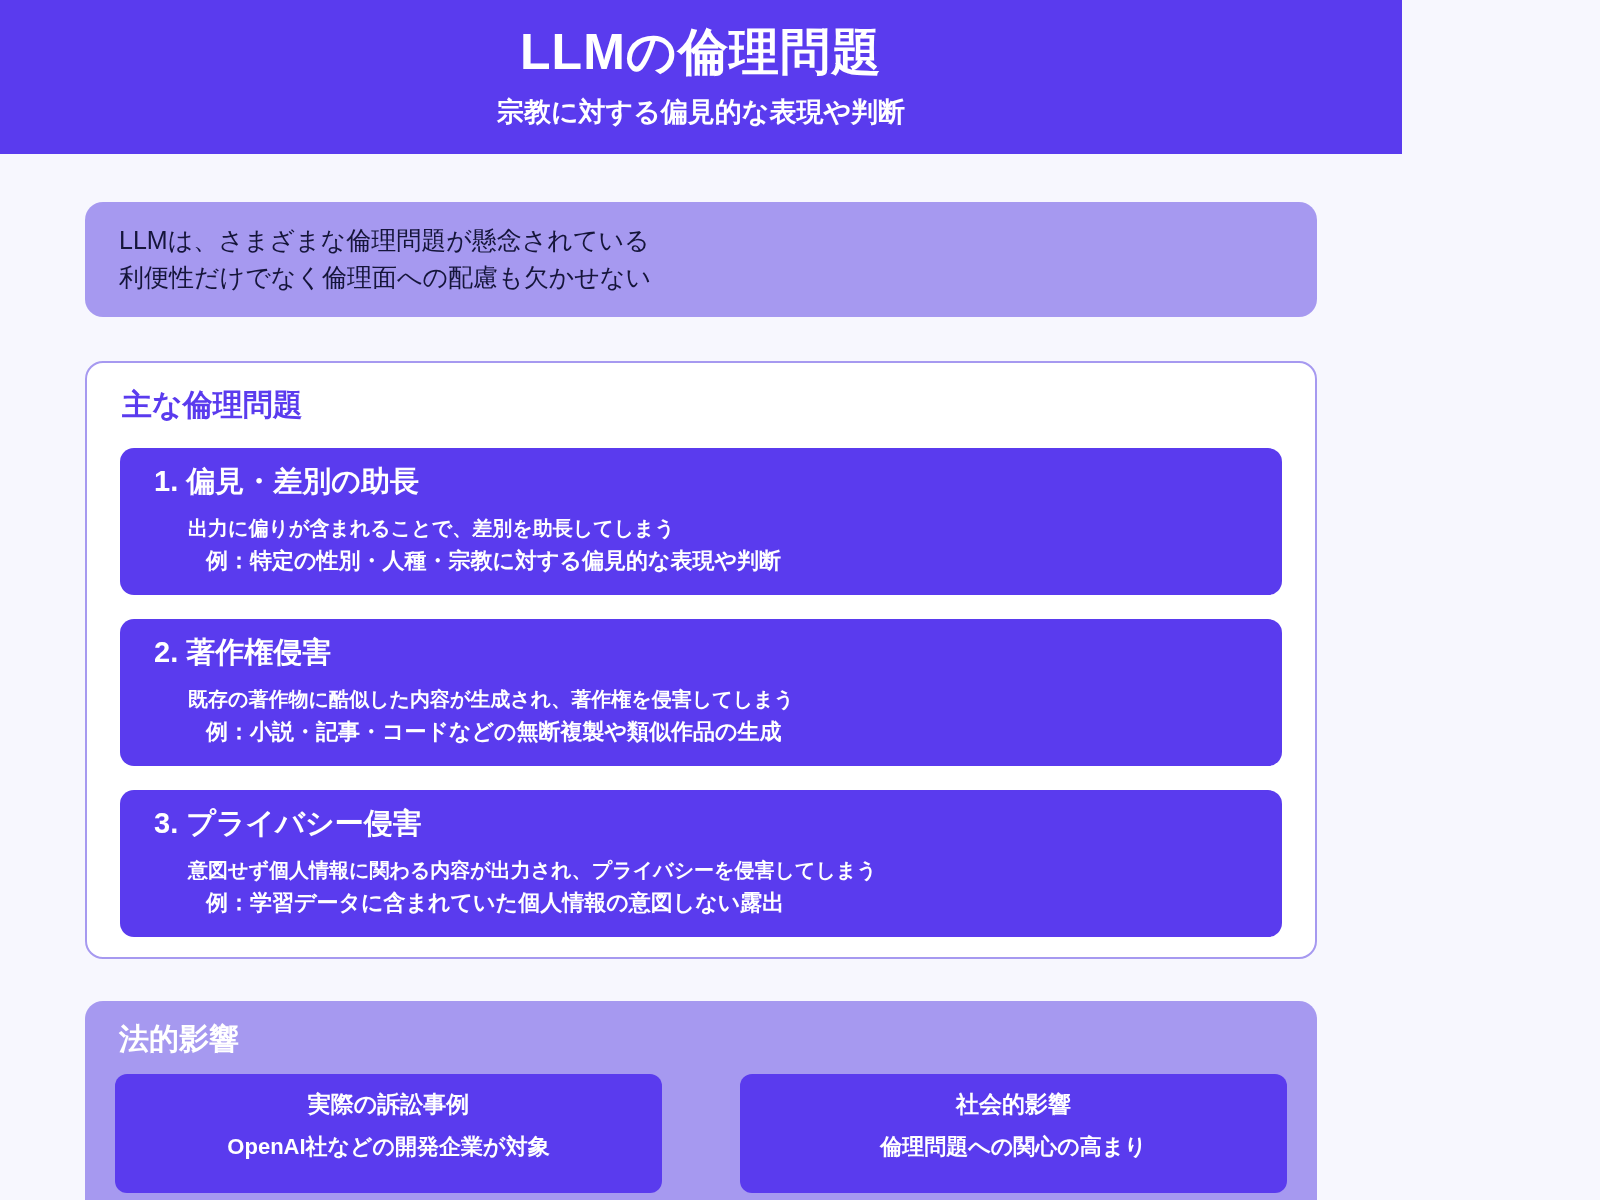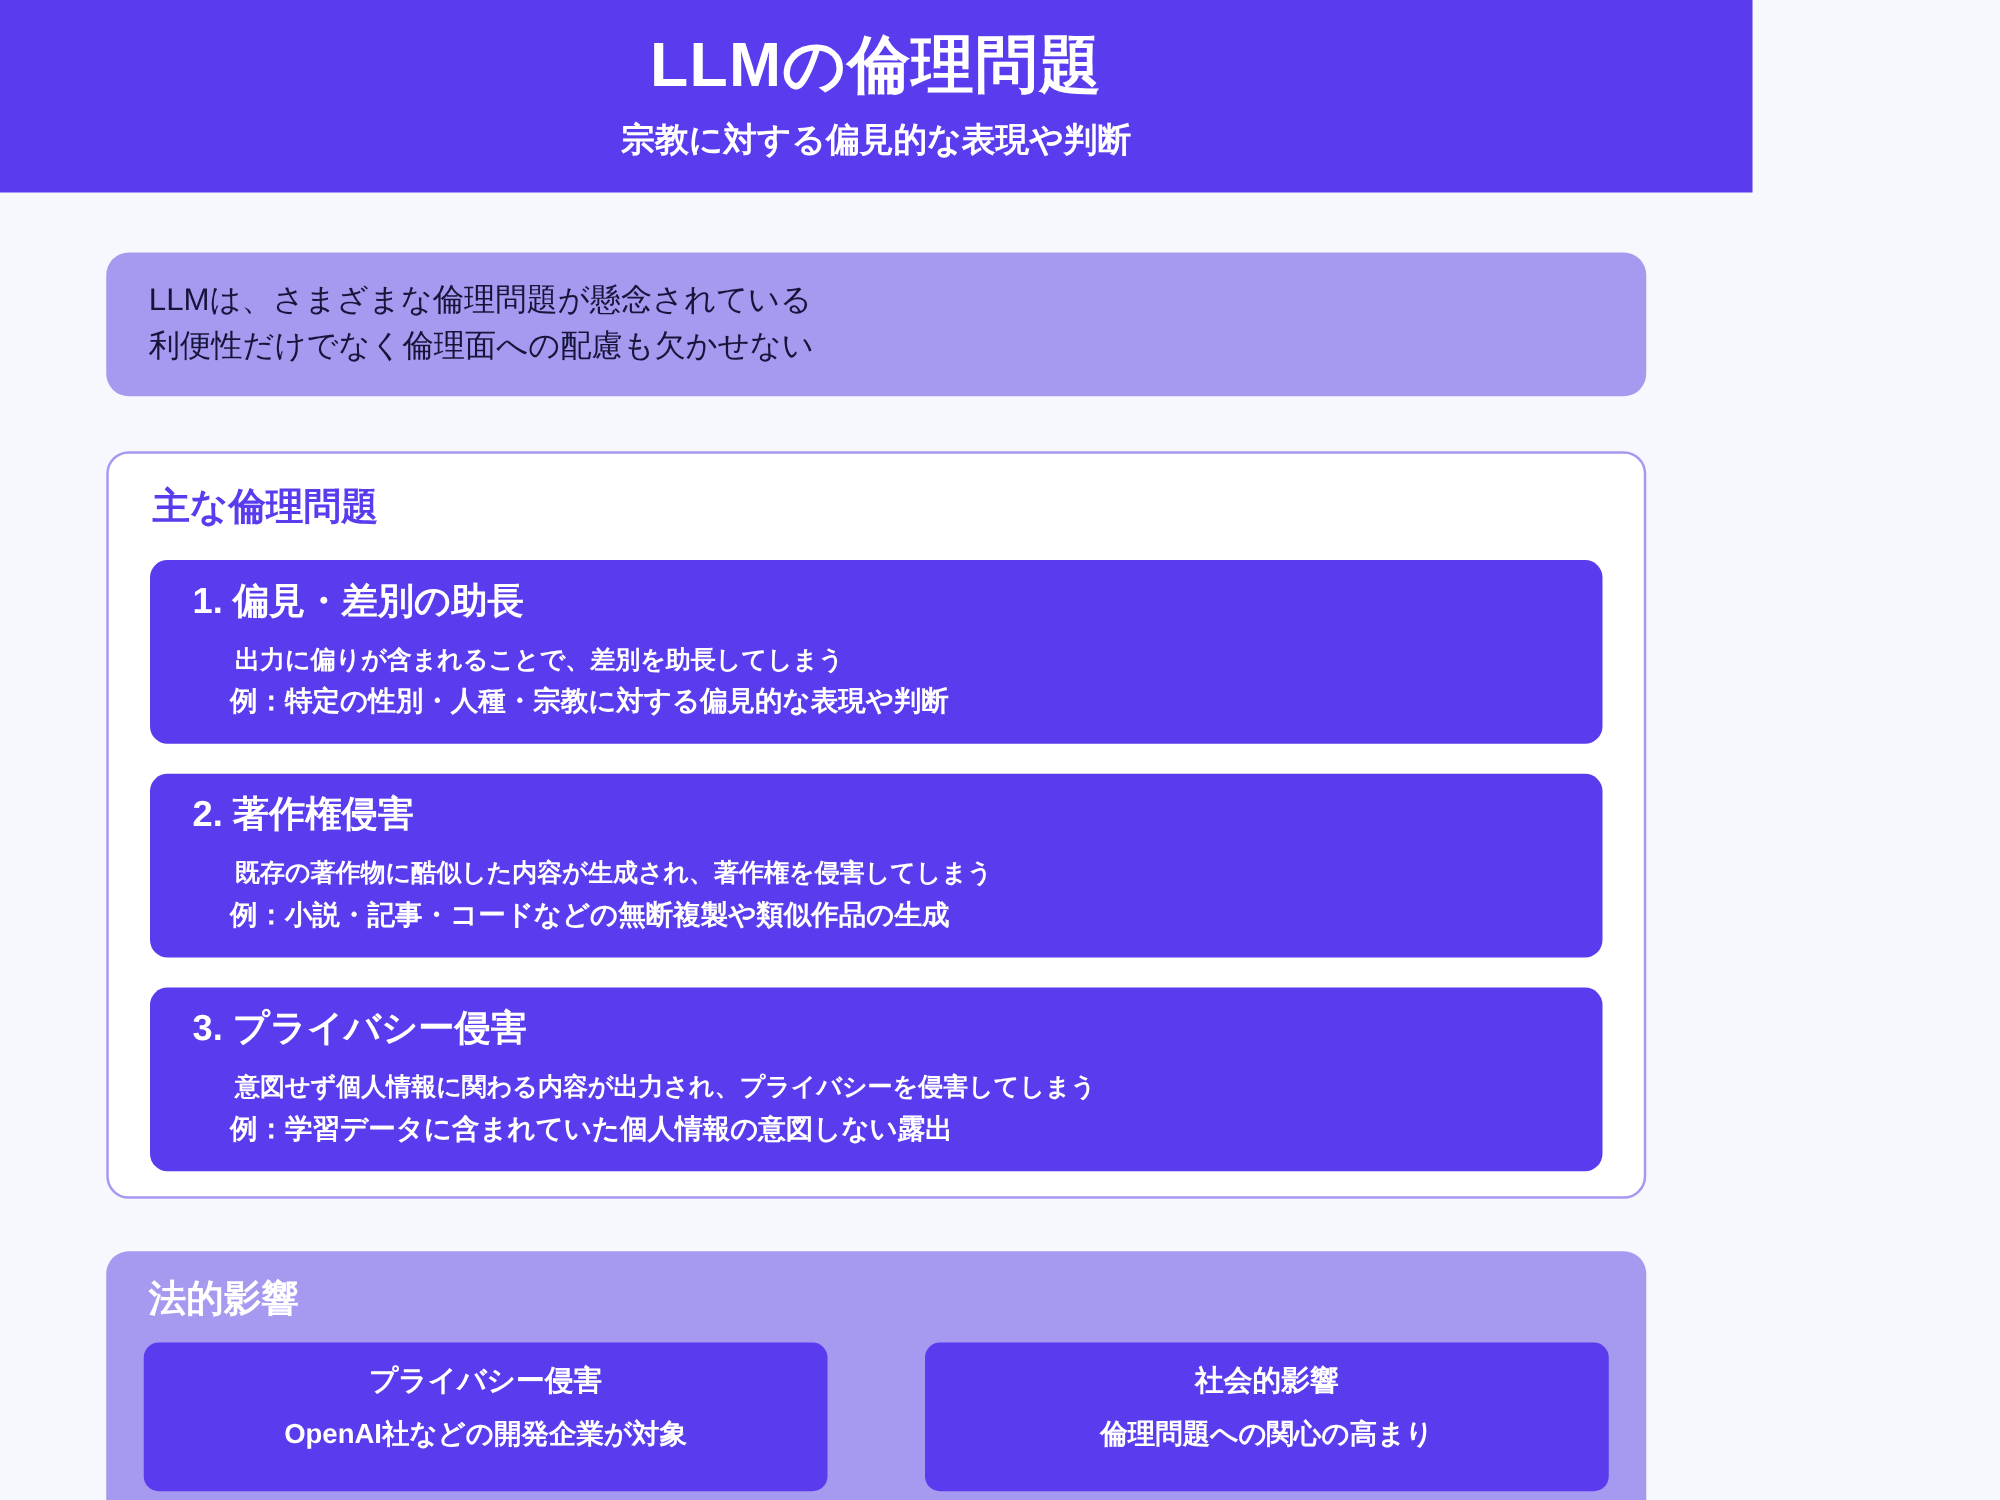--- a/index.html
+++ b/index.html
@@ -97,21 +97,21 @@
   .issue-desc {
     font-size: 20px;
     font-weight: bold;
     line-height: 1.4;
     margin: 13px 0 4px 42px;
   }
   .issue-example {
     font-size: 22px;
     font-weight: bold;
     line-height: 1.4;
-    margin: 0 0 0 38px;
+    margin: 0 0 0 60px;
   }
 
   .legal-box {
     margin-top: 42px;
     background: #a699f0;
     border-radius: 18px;
     padding: 18px 30px 26px 30px;
     box-sizing: border-box;
   }
   .legal-title {
@@ -184,21 +184,21 @@
         <div class="issue-title">3. プライバシー侵害</div>
         <div class="issue-desc">意図せず個人情報に関わる内容が出力され、プライバシーを侵害してしまう</div>
         <div class="issue-example">例：学習データに含まれていた個人情報の意図しない露出</div>
       </div>
     </div>
 
     <div class="legal-box">
       <div class="legal-title">法的影響</div>
       <div class="legal-items">
         <div class="legal-item">
-          <div class="legal-item-title">プライバシー侵害</div>
+          <div class="legal-item-title">実際の訴訟事例</div>
           <div class="legal-item-sub">OpenAI社などの開発企業が対象</div>
         </div>
         <div class="legal-item">
           <div class="legal-item-title">社会的影響</div>
           <div class="legal-item-sub">倫理問題への関心の高まり</div>
         </div>
       </div>
     </div>
 
   </div>

